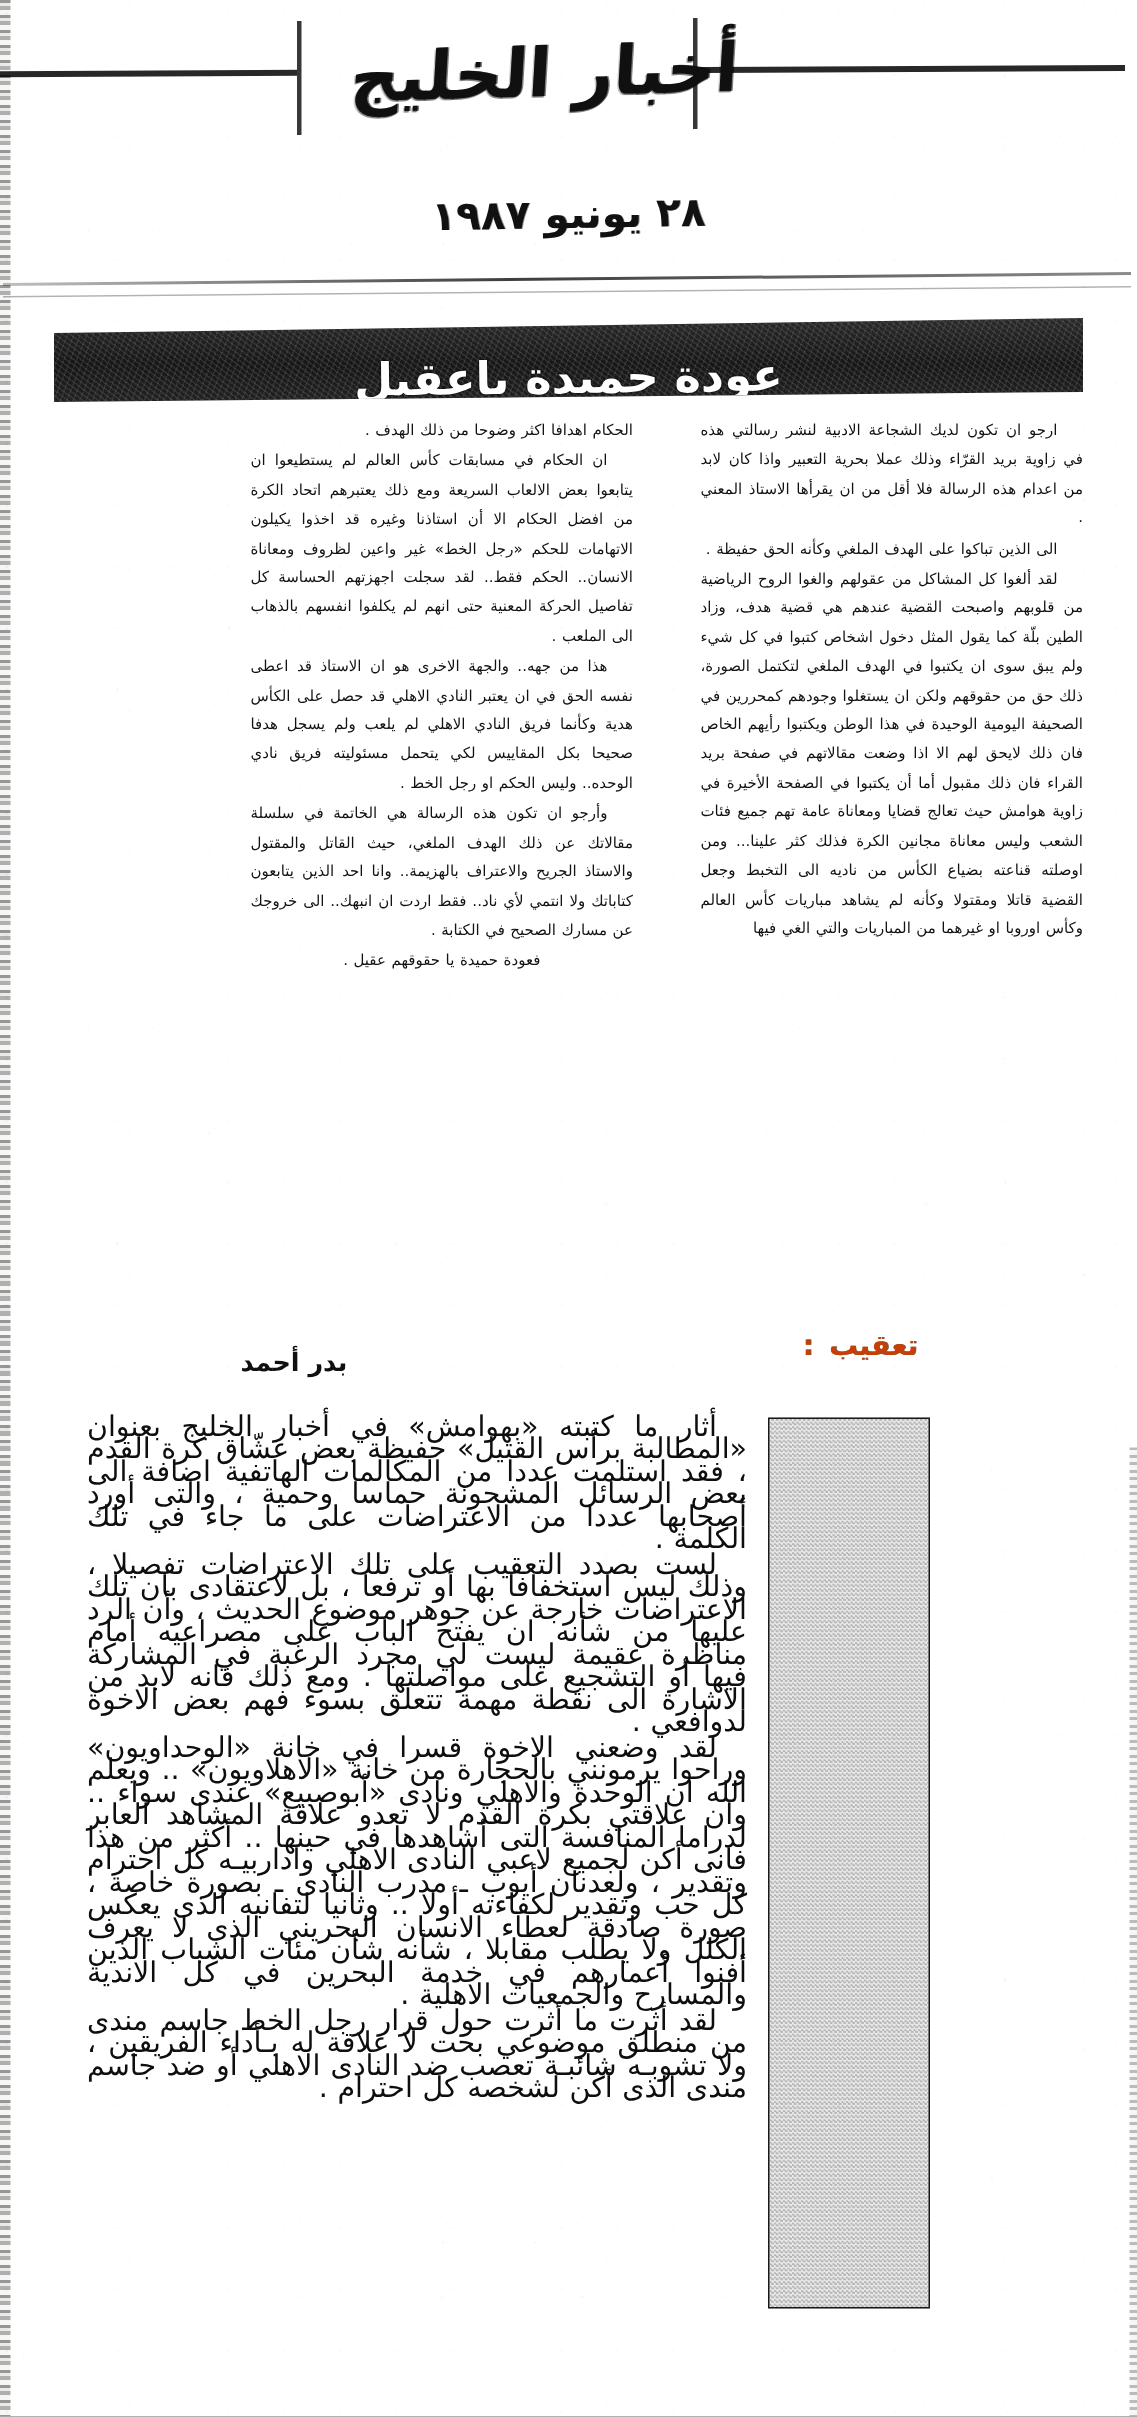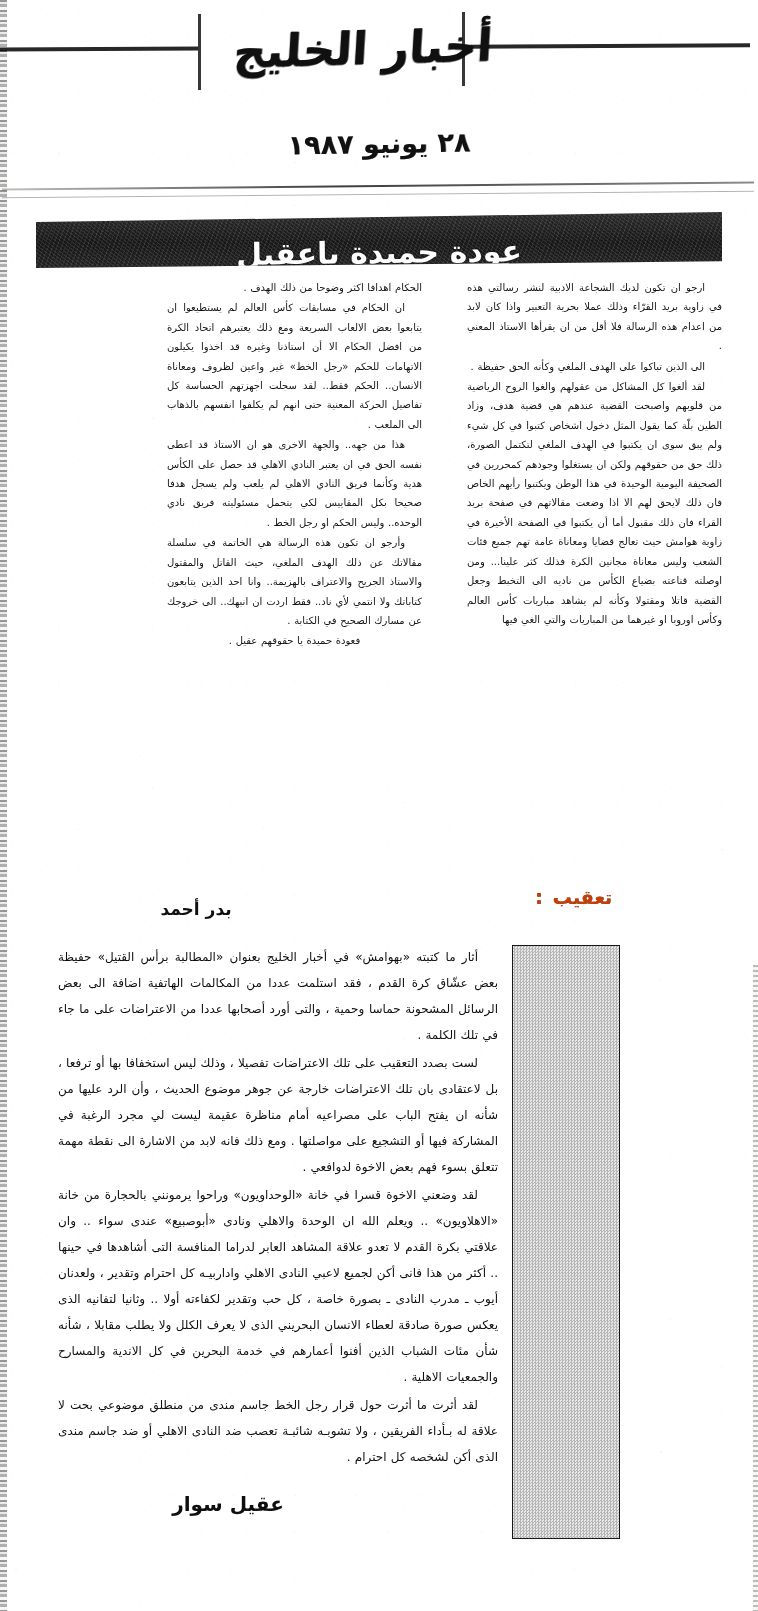--- a/index.html
+++ b/index.html
@@ -125,21 +125,21 @@
     border:1.6px solid #1c1c1c;
     background-color:#cfcfcf;
     background-image:
       repeating-conic-gradient(#b4b4b4 0 25%, #e4e4e4 0 50%);
     background-size:3px 3px;
   }
 
   
   .art2{
     position:absolute;left:58px;top:944px;width:440px;
-    font-size:12px;line-height:26px;color:#121212;
+    font-size:19px;line-height:15px;color:#121212;
     text-align:justify;word-spacing:.4px;
   }
   .art2 p{margin:0 0 2px 0;text-indent:20px;}
   .art2 p.tight{margin-bottom:16px;}
 
   .byline2{
     position:absolute;left:58px;top:1492px;width:340px;
     text-align:center;font-size:20px;font-weight:600;color:#121212;
     letter-spacing:1px;
   }
@@ -192,19 +192,18 @@
 
   <div class="photo"></div>
 
   <div class="art2">
     <p>أثار ما كتبته «بهوامش» في أخبار الخليج بعنوان «المطالبة برأس القتيل» حفيظة بعض عشّاق كرة القدم ، فقد استلمت عددا من المكالمات الهاتفية اضافة الى بعض الرسائل المشحونة حماسا وحمية ، والتى أورد أصحابها عددا من الاعتراضات على ما جاء في تلك الكلمة .</p>
     <p>لست بصدد التعقيب على تلك الاعتراضات تفصيلا ، وذلك ليس استخفافا بها أو ترفعا ، بل لاعتقادى بان تلك الاعتراضات خارجة عن جوهر موضوع الحديث ، وأن الرد عليها من شأنه ان يفتح الباب على مصراعيه أمام مناظرة عقيمة ليست لي مجرد الرغبة في المشاركة فيها أو التشجيع على مواصلتها . ومع ذلك فانه لابد من الاشارة الى نقطة مهمة تتعلق بسوء فهم بعض الاخوة لدوافعي .</p>
     <p>لقد وضعني الاخوة قسرا في خانة «الوحداويون» وراحوا يرمونني بالحجارة من خانة «الاهلاويون» .. ويعلم الله ان الوحدة والاهلي ونادى «أبوصبيع» عندى سواء .. وان علاقتي بكرة القدم لا تعدو علاقة المشاهد العابر لدراما المنافسة التى أشاهدها في حينها .. أكثر من هذا فانى أكن لجميع لاعبي النادى الاهلي واداربيـه كل احترام وتقدير ، ولعدنان أيوب ـ مدرب النادى ـ بصورة خاصة ، كل حب وتقدير لكفاءته أولا .. وثانيا لتفانيه الذى يعكس صورة صادقة لعطاء الانسان البحريني الذى لا يعرف الكلل ولا يطلب مقابلا ، شأنه شأن مئات الشباب الذين أفنوا أعمارهم في خدمة البحرين في كل الاندية والمسارح والجمعيات الاهلية .</p>
     <p class="tight">لقد أثرت ما أثرت حول قرار رجل الخط جاسم مندى من منطلق موضوعي بحت لا علاقة له بـأداء الفريقين ، ولا تشوبـه شائبـة تعصب ضد النادى الاهلي أو ضد جاسم مندى الذى أكن لشخصه كل احترام .</p>
   </div>
 
-  <div class="byline2">عقيل سوار</div>
 
   <div class="edge-left"></div>
   <div class="edge-right"></div>
   <div class="grain"></div>
 
 </div>
 
 </body></html>

